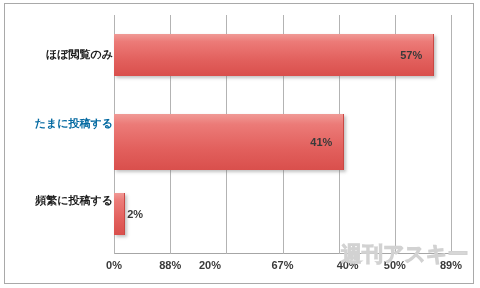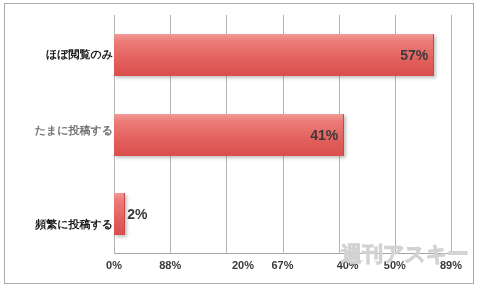--- a/index.html
+++ b/index.html
@@ -79,21 +79,21 @@
                 #e2605d 62%,
                 #d94f4c 100%);
     box-shadow: 2px 2px 3px rgba(120,120,120,0.45);
     border-right: 1px solid #c94743;
     box-sizing: border-box;
   }
   .bar-value {
     position: absolute;
     top: 50%;
     transform: translateY(-50%);
-    font-size: 14px;
+    font-size: 11px;
     font-weight: bold;
     color: #3a3a3a;
     white-space: nowrap;
   }
 
   
   .cat-label {
     position: absolute;
     left: 8px;
     width: 100px;
@@ -150,41 +150,41 @@
           <div class="gridline" style="left: 224.667px; background: rgb(179, 179, 179);"></div>
           <div class="gridline" style="left: 280.833px; background: rgb(179, 179, 179);"></div>
           <div class="gridline" style="left: 337px; background: rgb(179, 179, 179);"></div>
         </div>
 
       <div id="bars">
           <div class="bar-row" style="top: 18.8333px; height: 42px;">
             <div class="bar" style="width: 320.15px;"></div>
             <div class="bar-value" style="left: 286.15px;">57%</div>
           </div>
-          <div class="bar-row" style="top: 98.5px; height: 42px;">
+          <div class="bar-row" style="top: 98.5px; height: 56px;">
             <div class="bar" style="width: 230.283px;"></div>
             <div class="bar-value" style="left: 196.283px;">41%</div>
           </div>
           <div class="bar-row" style="top: 178.167px; height: 42px;">
             <div class="bar" style="width: 11.2333px;"></div>
             <div class="bar-value" style="left: 13.2333px;">2%</div>
           </div>
         </div>
     </div>
 
     <div id="cat-labels">
         <div class="cat-label" style="top: 42.8333px; color: rgb(28, 28, 28);">ほぼ閲覧のみ</div>
-        <div class="cat-label" style="top: 119px; color: #737373;">たまに投稿する</div>
-        <div class="cat-label" style="top: 213px; color: rgb(28, 28, 28);">頻繁に投稿する</div>
+        <div class="cat-label" style="top: 112px; color: #0369a1;">たまに投稿する</div>
+        <div class="cat-label" style="top: 189px; color: rgb(28, 28, 28);">頻繁に投稿する</div>
       </div>
 
     <div id="tick-labels">
         <div class="tick-label" style="left: 109px; top: 255px;">0%</div>
         <div class="tick-label" style="left: 165.167px; top: 255px;">88%</div>
-        <div class="tick-label" style="left: 238px; top: 255px;">20%</div>
+        <div class="tick-label" style="left: 205px; top: 255px;">20%</div>
         <div class="tick-label" style="left: 277.5px; top: 255px;">67%</div>
         <div class="tick-label" style="left: 333.667px; top: 255px; text-align: right;">40%</div>
         <div class="tick-label" style="left: 389.833px; top: 255px;">50%</div>
         <div class="tick-label" style="left: 446px; top: 255px;">89%</div>
       </div>
 
     <div id="watermark">週刊アスキー</div>
 
   </div>
 </div>

